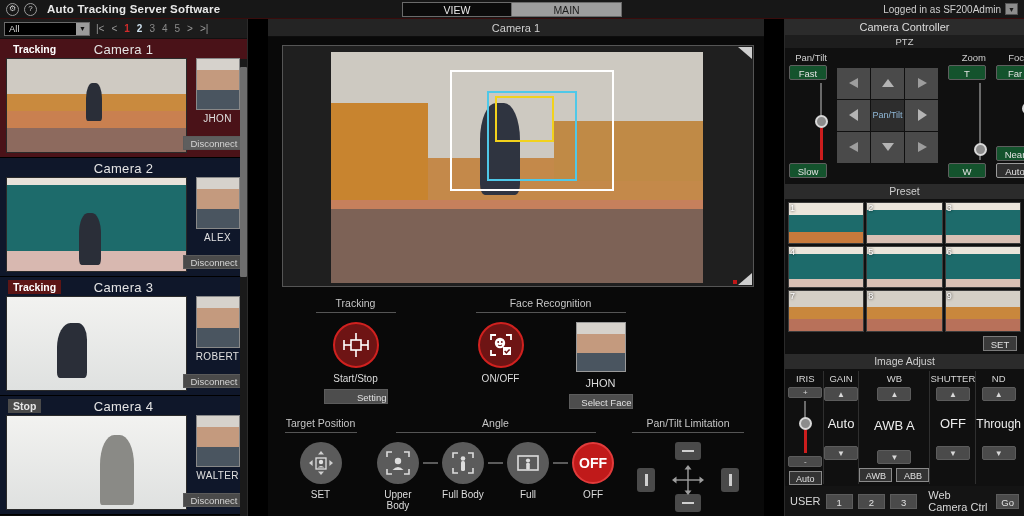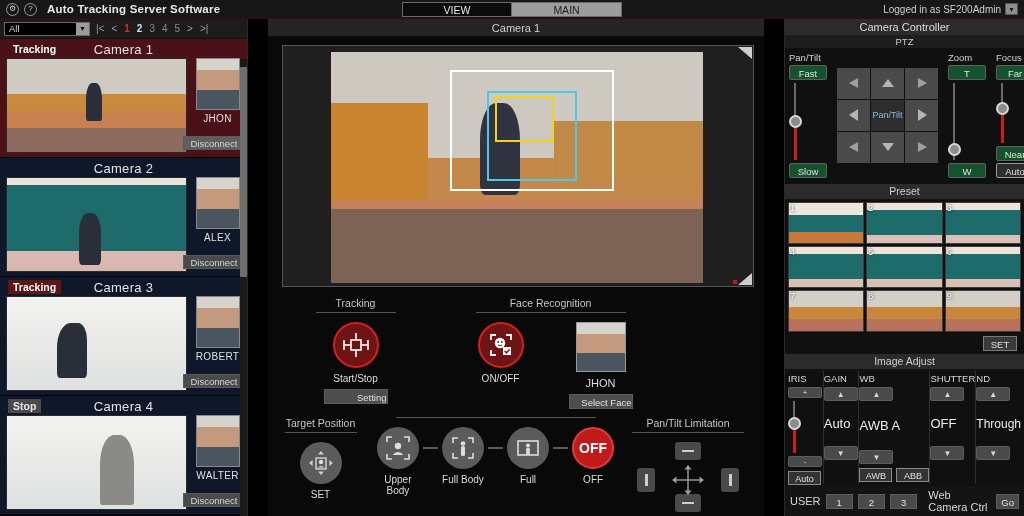--- a/index.html
+++ b/index.html
@@ -122,21 +122,21 @@
   .ptl-pad{position:relative;width:110px;height:70px;margin:0 auto;}
   .ptl-btn{position:absolute;width:26px;height:18px;background:#4a4a4a;border-radius:3px;display:flex;align-items:center;justify-content:center;}
   .ptl-bar{width:12px;height:2px;background:#cfcfcf;}
   .ptl-barv{width:3px;height:12px;background:#cfcfcf;}
 
   
   .rightcol{width:240px;background:#101010;border-left:1px solid #2a2a2a;display:flex;flex-direction:column;}
   .sec-title{height:16px;line-height:16px;text-align:center;font-size:11px;color:#dcdcdc;background:#2b2b2b;}
   .sub-title{height:13px;line-height:13px;text-align:center;font-size:9.5px;color:#cfcfcf;background:#1d1d1d;}
   .ptz{display:flex;padding:4px 4px 6px 4px;height:148px;}
-  .ptz-col{display:flex;flex-direction:column;align-items:flex-start;}
+  .ptz-col{display:flex;flex-direction:column;align-items:flex-end;}
   .col-lbl{font-size:9.5px;color:#d0d0d0;margin-bottom:2px;}
   .smallbtn{
     min-width:38px;height:15px;line-height:15px;padding:0 6px;text-align:center;font-size:9.5px;
     background:#14532d;color:#e2e2e2;border:1px solid #5e5e5e;border-radius:2px;
   }
   .slider{position:relative;width:12px;flex:1;margin:3px 0;display:flex;justify-content:center;}
   .track{width:2px;height:100%;background:#6a6a6a;position:relative;}
   .fill-red{position:absolute;width:3px;background:#cc1d1d;left:-0.5px;}
   .knob{
     position:absolute;width:13px;height:13px;border-radius:50%;
@@ -148,21 +148,21 @@
   .vdiv{width:1px;background:#3a3a3a;margin:0 5px;align-self:stretch;}
 
   .preset{padding:3px;}
   .pgrid{display:grid;grid-template-columns:repeat(3,1fr);gap:2px;}
   .pcell{position:relative;height:42px;border:1px solid #3c3c3c;overflow:hidden;}
   .pnum{position:absolute;left:1px;top:0;font-size:9px;color:#fff;z-index:3;text-shadow:0 0 3px #000;}
   .setbtn{width:34px;height:15px;line-height:15px;text-align:center;font-size:9.5px;background:#3a3a3a;color:#e0e0e0;border:1px solid #7b7b7b;margin:4px 4px 0 auto;}
 
   .imgadj{padding:2px 3px;}
   .ia-grid{display:flex;}
-  .ia-col{flex:1;display:flex;flex-direction:column;align-items:flex-start;position:relative;padding:2px 0;}
+  .ia-col{flex:1;display:flex;flex-direction:column;align-items:center;position:relative;padding:2px 0;}
   .ia-col + .ia-col{border-left:1px solid #2f2f2f;}
   .ia-lbl{font-size:9.5px;color:#d7d7d7;margin-bottom:3px;}
   .ia-btn{width:34px;height:14px;background:#4a4a4a;border:1px solid #5c5c5c;border-radius:2px;display:flex;align-items:center;justify-content:center;color:#d8d8d8;font-size:8px;}
   .ia-val{font-size:13px;color:#ededed;margin:auto 0;}
   .ia-small{width:33px;height:14px;line-height:14px;text-align:center;font-size:9px;background:#333;border:1px solid #8a8a8a;color:#e0e0e0;}
   .userrow{display:flex;align-items:center;gap:5px;padding:3px 5px;background:#141414;}
   .userbtn{width:36px;height:15px;line-height:15px;text-align:center;font-size:9.5px;background:#4a4a4a;border:1px solid #5c5c5c;color:#e2e2e2;}
   .gobtn{width:30px;height:15px;line-height:15px;text-align:center;font-size:9.5px;background:#4a4a4a;border:1px solid #5c5c5c;color:#e2e2e2;margin-left:auto;}
 
   
@@ -391,20 +391,21 @@
               <path d="M14 2 l3 3.6 h-6 z" fill="#cfcfcf"></path>
               <path d="M14 26 l3 -3.6 h-6 z" fill="#cfcfcf"></path>
               <path d="M2 14 l3.6 -3 v6 z" fill="#cfcfcf"></path>
               <path d="M26 14 l-3.6 -3 v6 z" fill="#cfcfcf"></path>
             </svg>
           </div>
           <div class="blabel">SET</div>
         </div>
 
         <div class="grp" style="width:245px;">
+          <div class="grp-title">Angle</div>
           <div class="grp-rule" style="width:200px;"></div>
           <div class="rowflex" style="gap:0;">
             <div style="text-align:center;width:52px;">
               <div class="circ-grey" style="margin:0 auto;">
                 <svg width="26" height="26" viewBox="0 0 26 26">
                   <path d="M2 7V2h5M19 2h5v5M2 19v5h5M19 24h5v-5" fill="none" stroke="#ddd" stroke-width="1.6"></path>
                   <circle cx="13" cy="11" r="3.2" fill="#ddd"></circle>
                   <path d="M7.5 20 q5.5 -6 11 0 z" fill="#ddd"></path>
                 </svg>
               </div>

